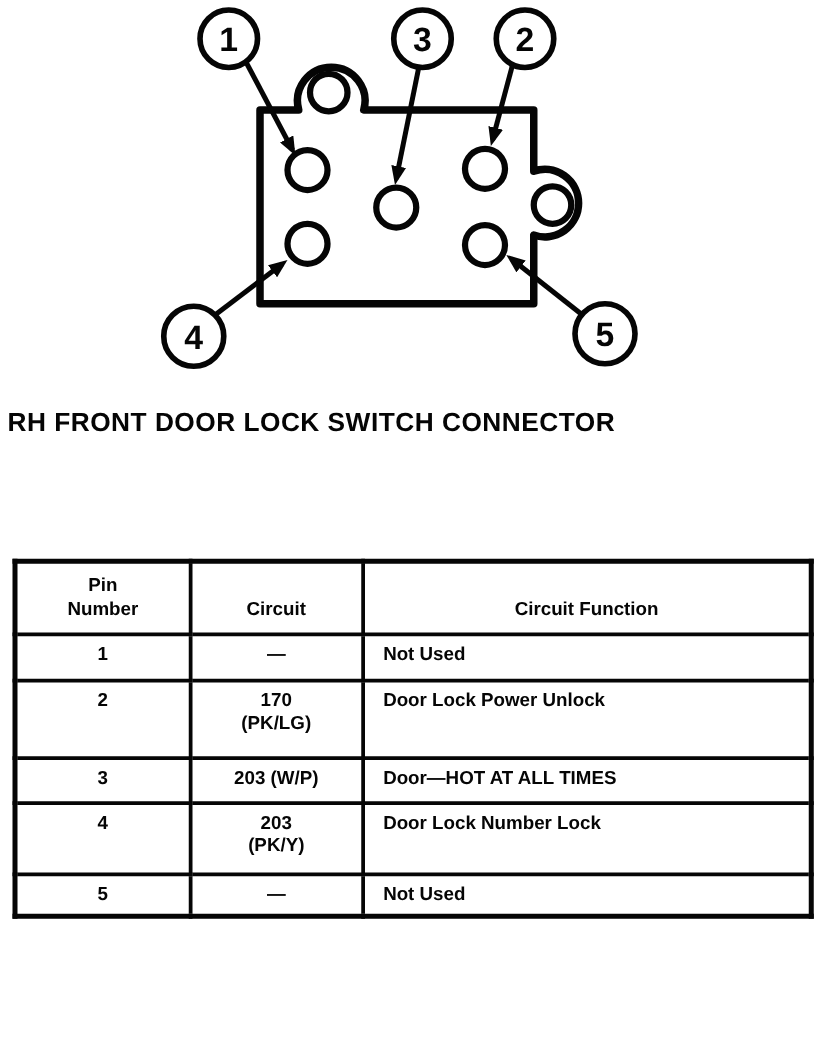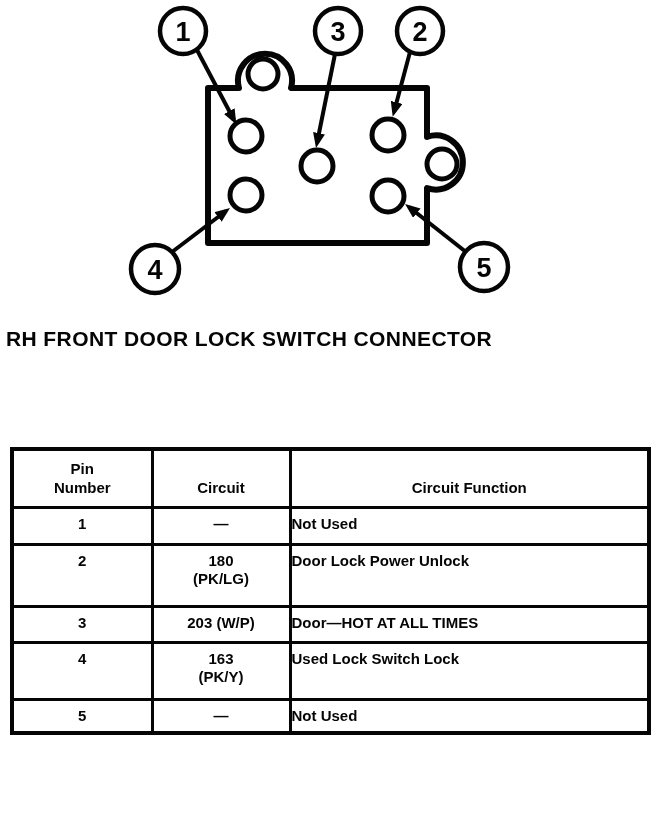--- a/index.html
+++ b/index.html
@@ -87,21 +87,21 @@
     text-align: center;
     padding-bottom: 8px;
     white-space: pre-line;
   }
   table.pinout td {
     vertical-align: top;
     padding-top: 6px;
   }
   td.pin-cell     { text-align: center; }
   td.circuit-cell { text-align: center; white-space: pre-line; }
-  td.function-cell{ text-align: left; padding-left: 0; }
+  td.function-cell{ text-align: left; padding-left: 15px; }
   thead tr        { height: 58px; }
   tbody tr:nth-child(1) { height: 37px; }
   tbody tr:nth-child(2) { height: 62px; }
   tbody tr:nth-child(3) { height: 36px; }
   tbody tr:nth-child(4) { height: 57px; }
   tbody tr:nth-child(5) { height: 34px; }
 </style>
 </head>
 <body>
 
@@ -164,34 +164,34 @@
       </tr>
     </thead>
     <tbody>
       <tr>
         <td class="pin-cell">1</td>
         <td class="circuit-cell">—</td>
         <td class="function-cell">Not Used</td>
       </tr>
       <tr>
         <td class="pin-cell">2</td>
-        <td class="circuit-cell">180
+        <td class="circuit-cell">170
 (PK/LG)</td>
         <td class="function-cell">Door Lock Power Unlock</td>
       </tr>
       <tr>
         <td class="pin-cell">3</td>
         <td class="circuit-cell">203 (W/P)</td>
         <td class="function-cell">Door—HOT AT ALL TIMES</td>
       </tr>
       <tr>
         <td class="pin-cell">4</td>
-        <td class="circuit-cell">163
+        <td class="circuit-cell">203
 (PK/Y)</td>
-        <td class="function-cell">Used Lock Switch Lock</td>
+        <td class="function-cell">Door Lock Number Lock</td>
       </tr>
       <tr>
         <td class="pin-cell">5</td>
         <td class="circuit-cell">—</td>
         <td class="function-cell">Not Used</td>
       </tr>
     </tbody>
   </table>
 
 </div>

